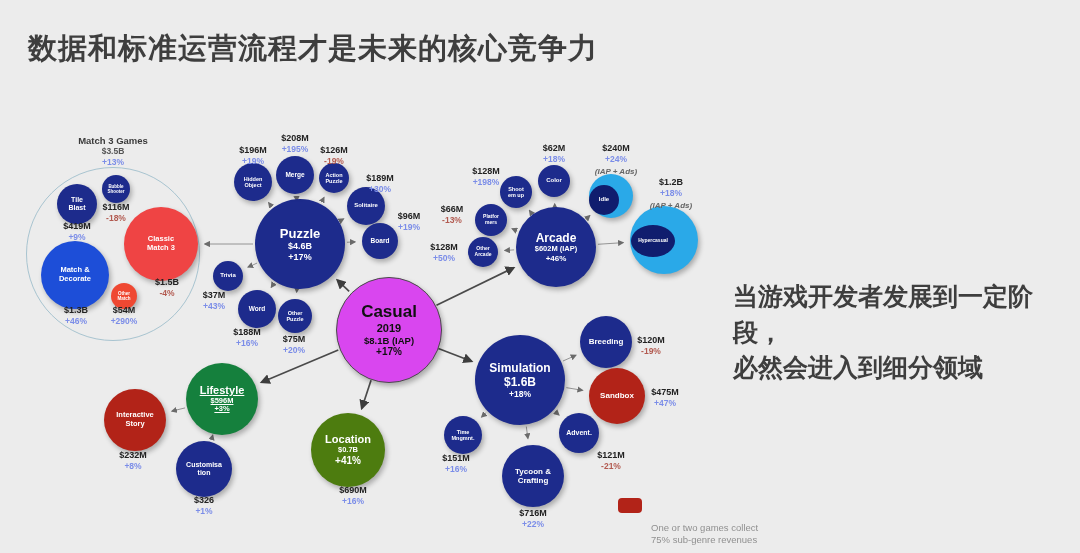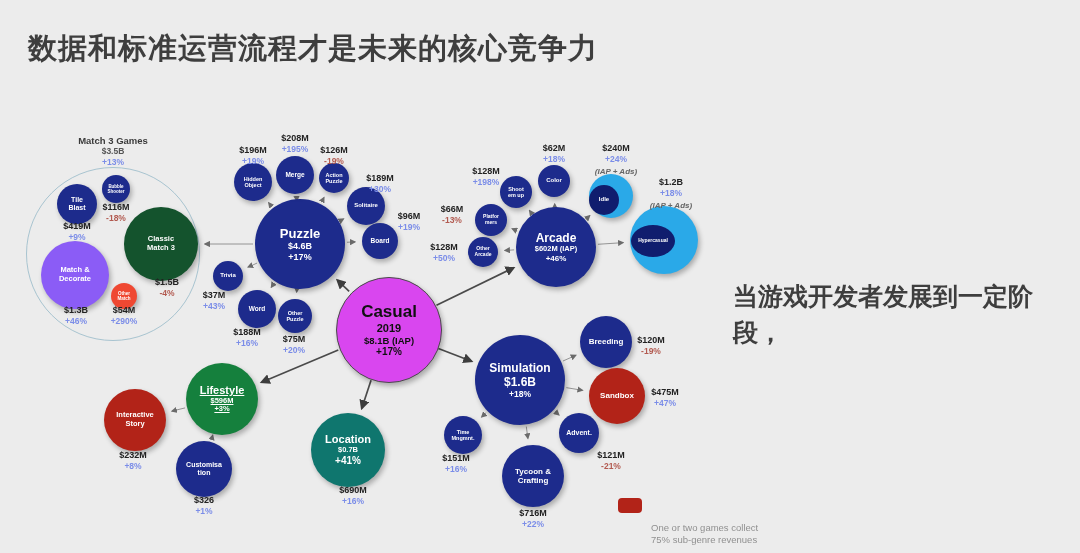--- a/index.html
+++ b/index.html
@@ -69,25 +69,25 @@
       </svg>
       <div class="bubble ring" style="left: 26px; top: 167px; width: 172px; height: 172px; border: 1.2px solid rgb(168, 196, 208);"></div>
       <div class="bubble" style="left: 57px; top: 184px; width: 40px; height: 40px; background: rgb(29, 43, 140);">
         <span style="font-size: 7px;">Tile</span>
         <span style="font-size: 7px;">Blast</span>
       </div>
       <div class="bubble" style="left: 102px; top: 175px; width: 28px; height: 28px; background: rgb(29, 43, 140);">
         <span style="font-size: 4.5px;">Bubble</span>
         <span style="font-size: 4.5px;">Shooter</span>
       </div>
-      <div class="bubble" style="left: 124px; top: 207px; width: 74px; height: 74px; background: #14532d;">
+      <div class="bubble" style="left: 124px; top: 207px; width: 74px; height: 74px; background: #ef4444;">
         <span style="font-size: 7.5px;">Classic</span>
         <span style="font-size: 7.5px;">Match 3</span>
       </div>
-      <div class="bubble" style="left: 41px; top: 241px; width: 68px; height: 68px; background: #8b5cf6;">
+      <div class="bubble" style="left: 41px; top: 241px; width: 68px; height: 68px; background: #1d4ed8;">
         <span style="font-size: 7.5px;">Match &amp;</span>
         <span style="font-size: 7.5px;">Decorate</span>
       </div>
       <div class="bubble" style="left: 111px; top: 283px; width: 26px; height: 26px; background: rgb(239, 72, 50);">
         <span style="font-size: 4.5px;">Other</span>
         <span style="font-size: 4.5px;">Match</span>
       </div>
       <div class="bubble" style="left: 255px; top: 199px; width: 90px; height: 90px; background: rgb(29, 43, 140);">
         <span style="font-size: 13px;">Puzzle</span>
         <span style="font-size: 9px;">$4.6B</span>
@@ -182,21 +182,21 @@
         <span style="font-size: 7.5px;">+3%</span>
       </div>
       <div class="bubble" style="left: 104px; top: 389px; width: 62px; height: 62px; background: rgb(178, 35, 24);">
         <span style="font-size: 7.5px;">Interactive</span>
         <span style="font-size: 7.5px; text-align: right;">Story</span>
       </div>
       <div class="bubble" style="left: 176px; top: 441px; width: 56px; height: 56px; background: rgb(29, 43, 140);">
         <span style="font-size: 7px;">Customisa</span>
         <span style="font-size: 7px;">tion</span>
       </div>
-      <div class="bubble" style="left: 311px; top: 413px; width: 74px; height: 74px; background: #0f766e;">
+      <div class="bubble" style="left: 311px; top: 413px; width: 74px; height: 74px; background: #4d7c0f;">
         <span style="font-size: 11px;">Location</span>
         <span style="font-size: 7.5px;">$0.7B</span>
         <span style="font-size: 10px;">+41%</span>
       </div>
       <div class="lab" style="left: 113px; top: 135px;">
         <span class="hdr">Match 3 Games</span>
         <span class="valm">$3.5B</span>
         <span class="pos">+13%</span>
       </div>
       <div class="lab" style="left: 77px; top: 221px;">
@@ -306,20 +306,21 @@
         <span class="pos">+1%</span>
       </div>
       <div class="lab" style="left: 353px; top: 485px;">
         <span class="val">$690M</span>
         <span class="pos">+16%</span>
       </div>
     </div>
 
   <div id="annotation">
     <div>当游戏开发者发展到一定阶段，</div>
+    <div>必然会进入到细分领域</div>
   </div>
 
   <div id="legend">
     <div class="swatch" style="background: rgb(178, 35, 24);"></div>
     <div class="ltext">
       <div>One or two games collect</div>
       <div>75% sub-genre revenues</div>
     </div>
   </div>
 </div>

